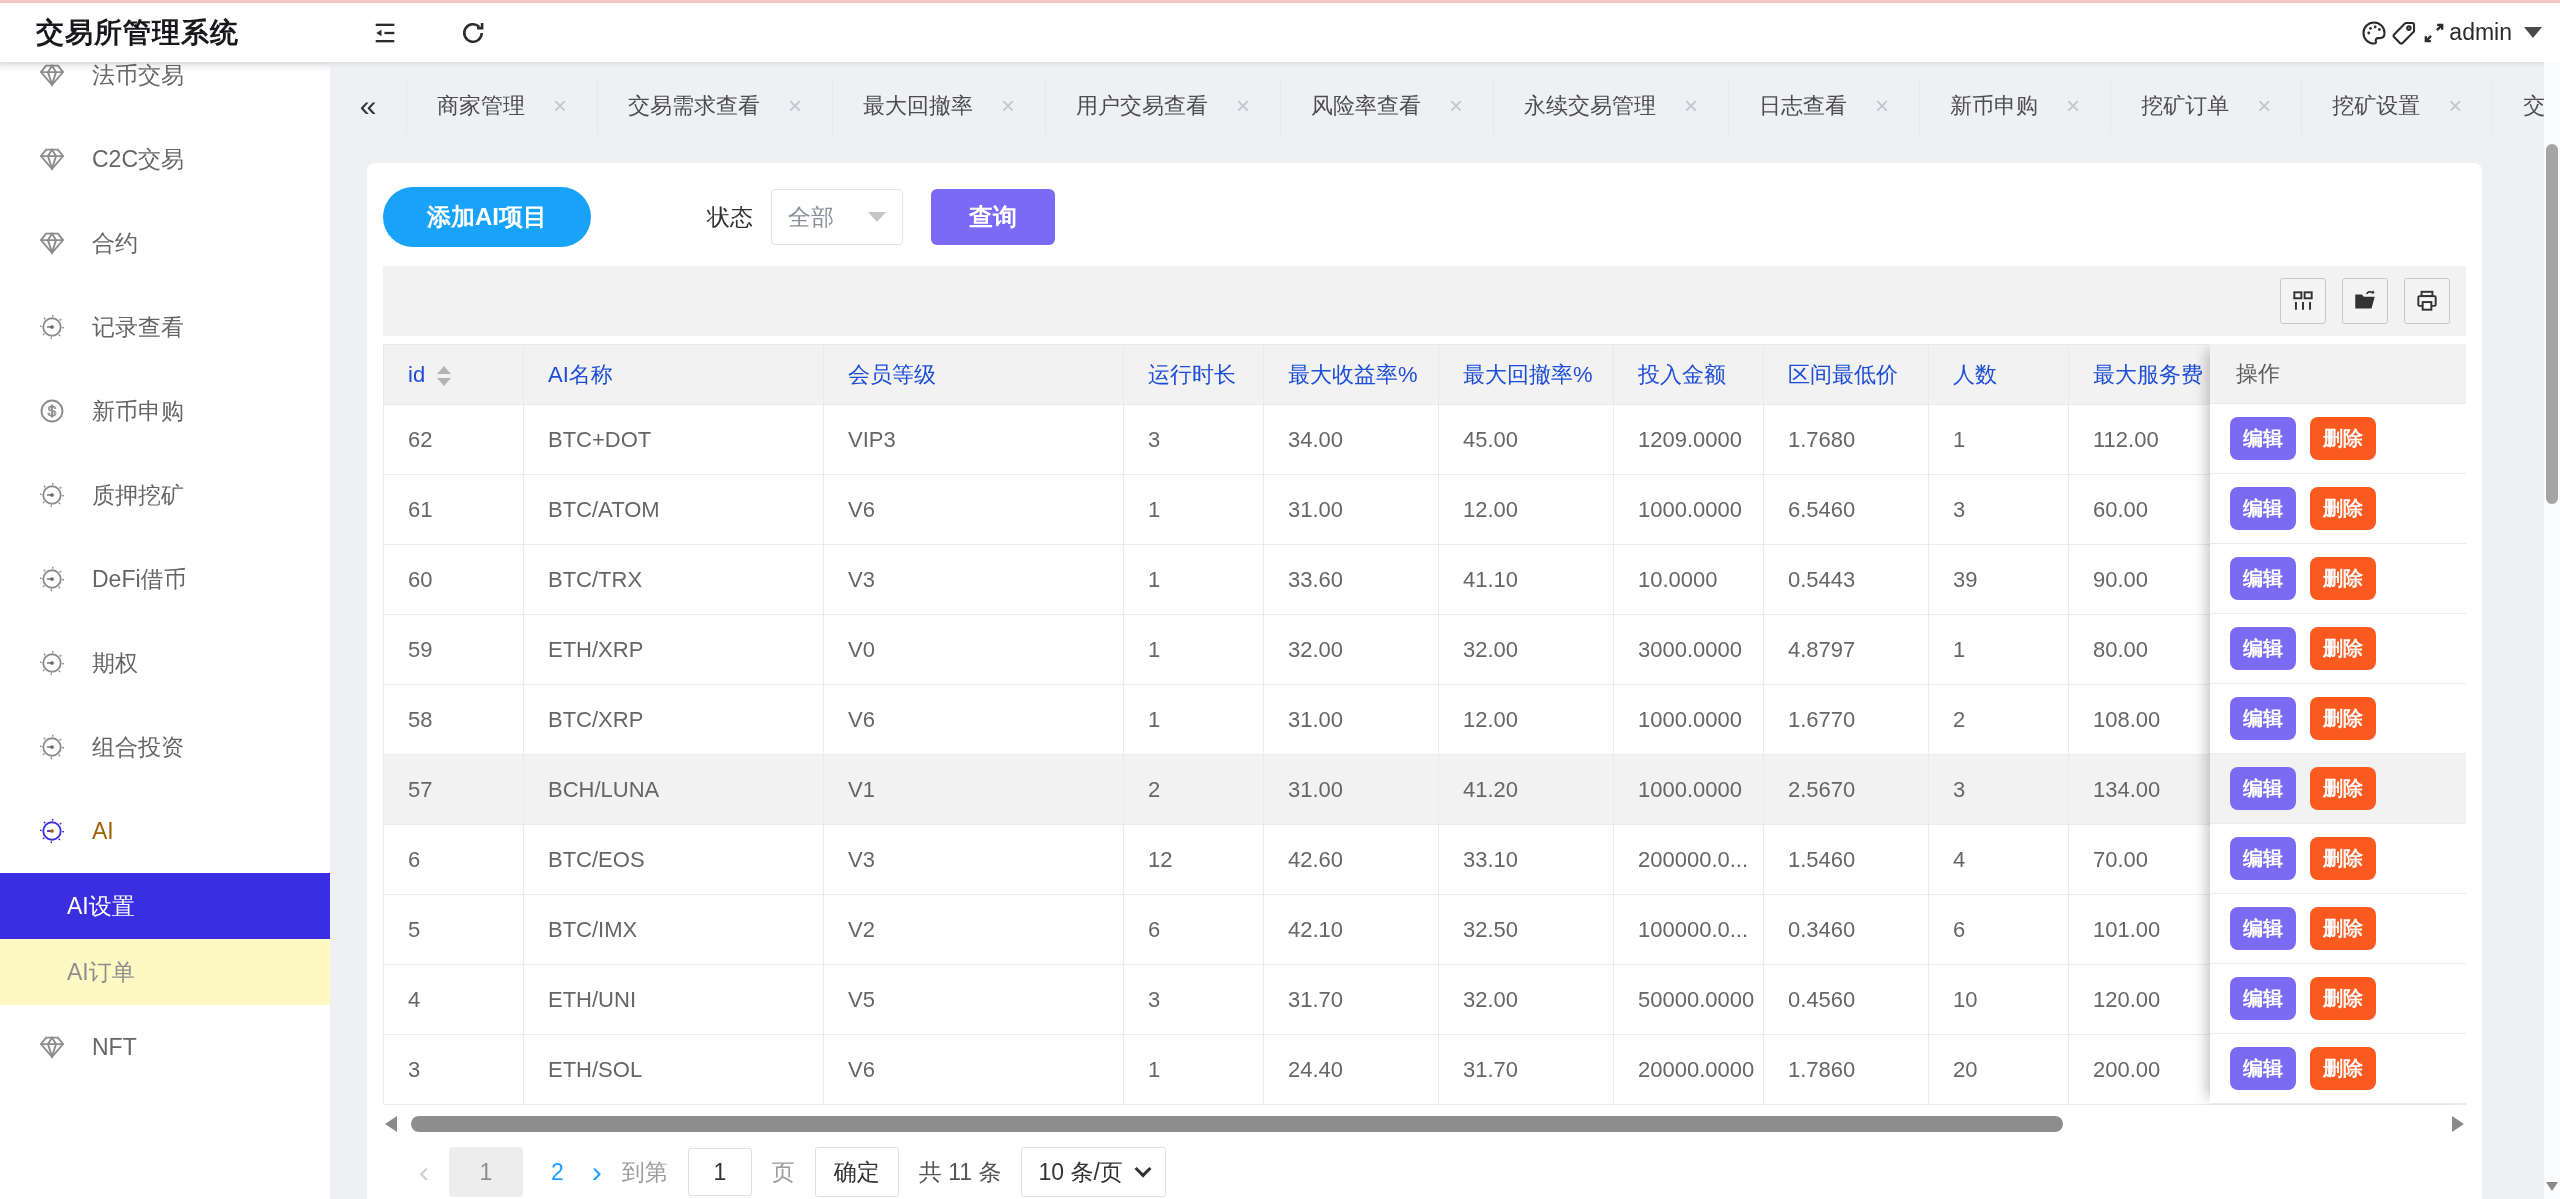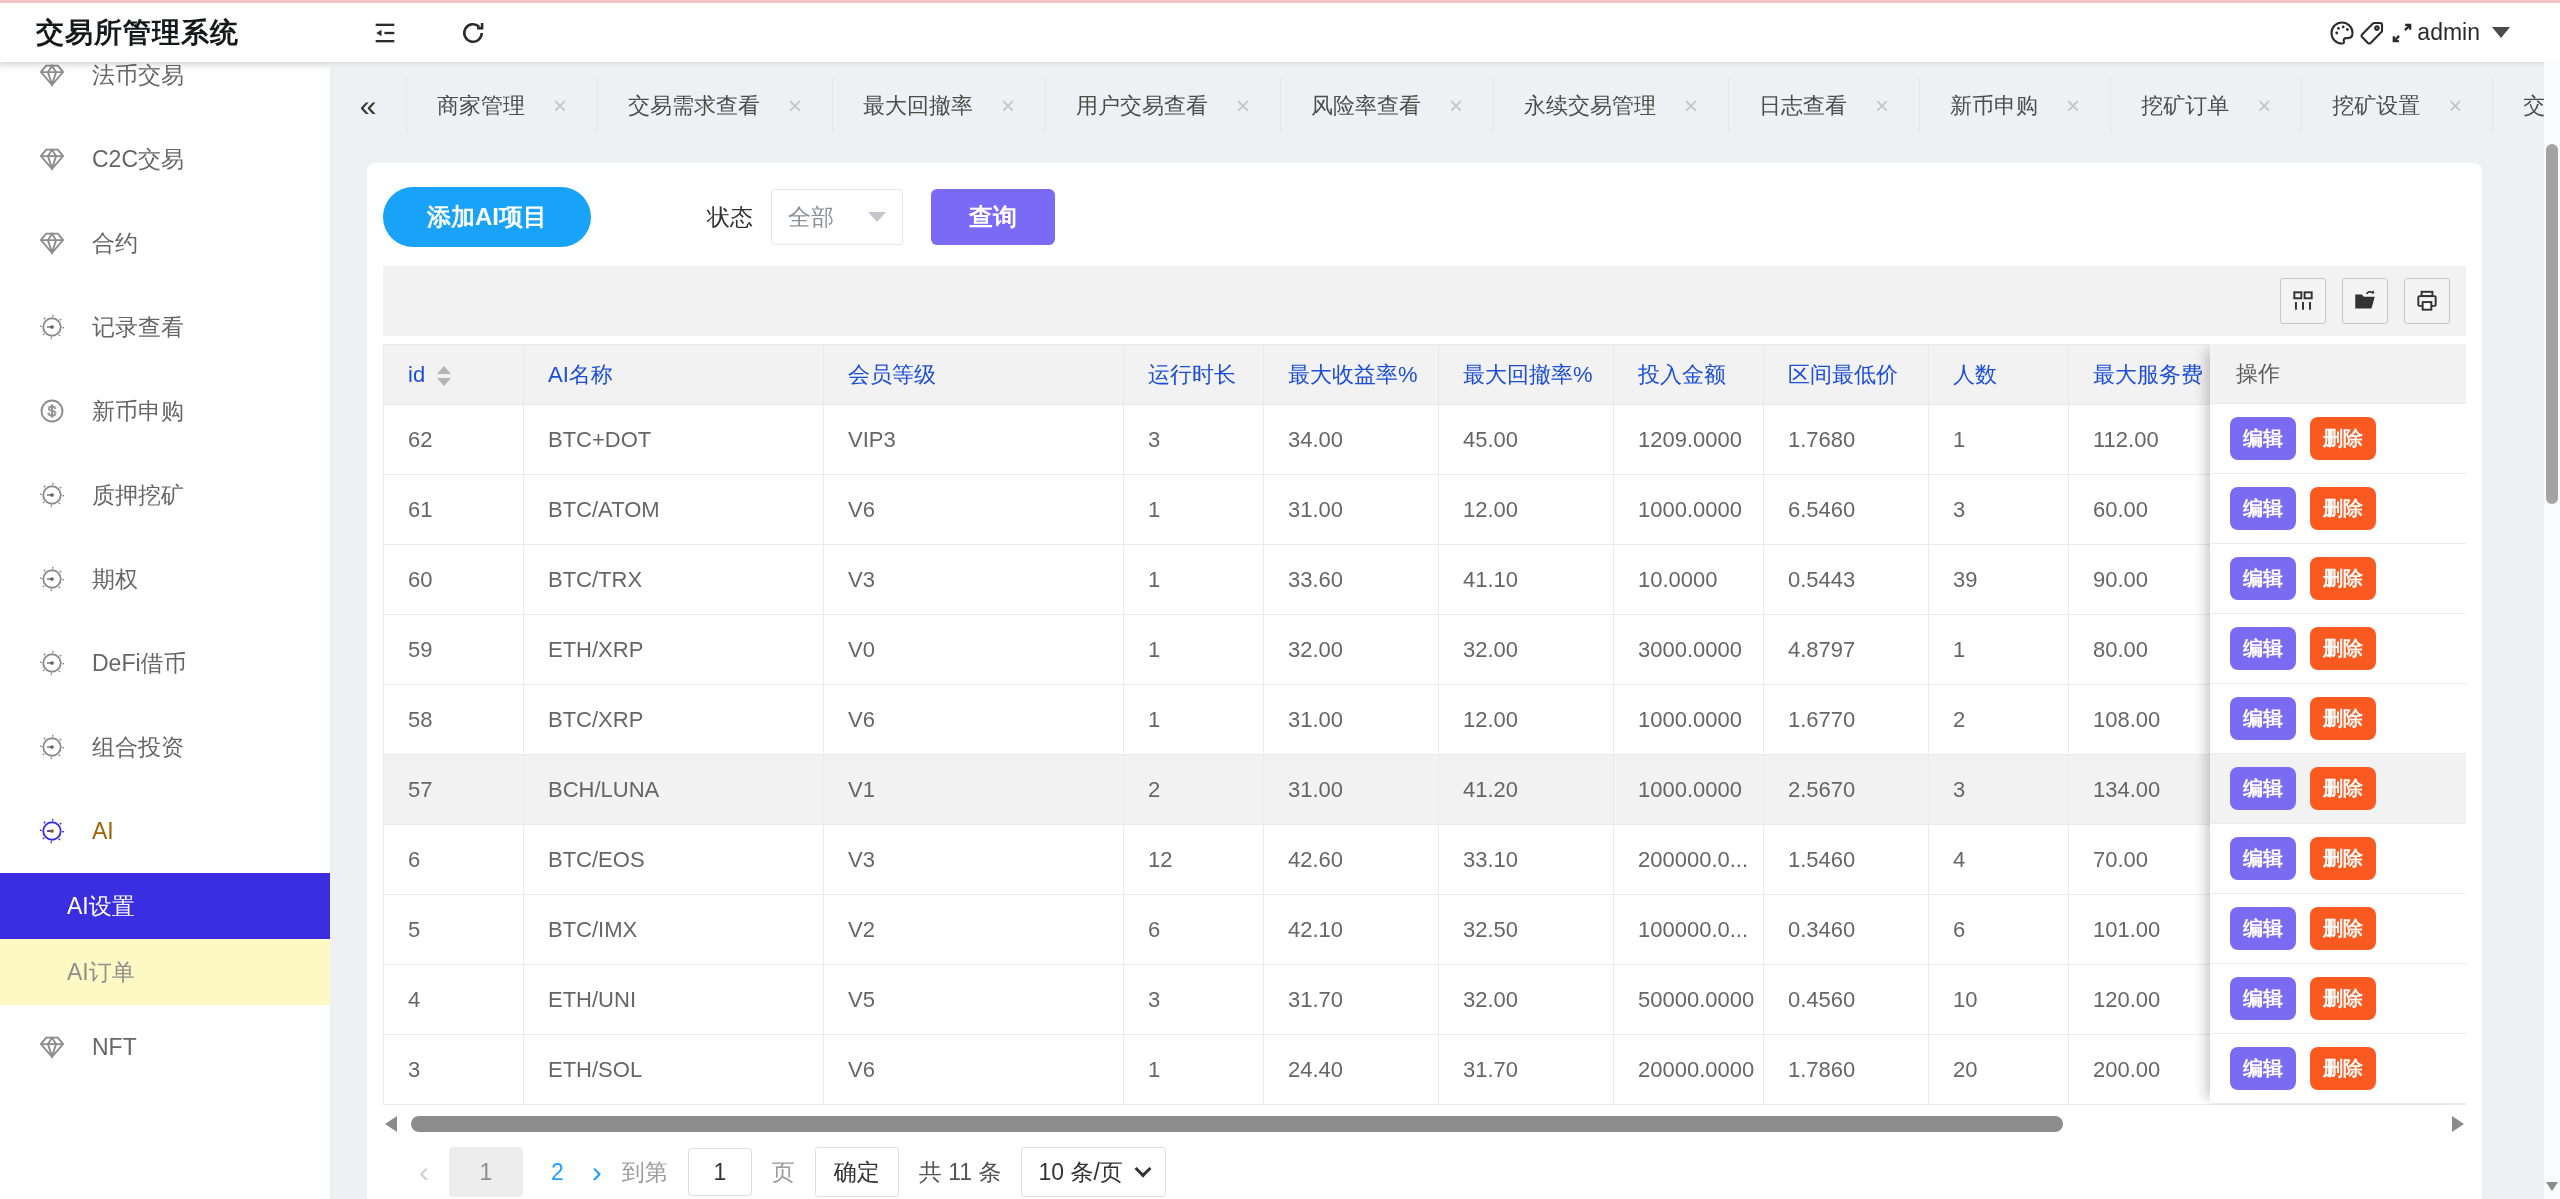--- a/index.html
+++ b/index.html
@@ -9,21 +9,21 @@
   
   .topline { position:absolute; top:0; left:0; width:100%; height:3px; background:#f2c5c7; z-index:90; }
 
   
   .header { position:absolute; top:3px; left:0; width:100%; height:59px; background:#fff;
             box-shadow:0 1px 5px rgba(0,0,0,.10); display:flex; align-items:center; z-index:80; }
   .logo { width:330px; padding-left:36px; font-size:28px; font-weight:bold; color:#17181c; letter-spacing:1px; }
   .hleft { display:flex; align-items:center; gap:58px; margin-left:40px; }
   .hicon { width:30px; height:30px; display:flex; align-items:center; justify-content:center; cursor:pointer; }
   .hicon svg { width:28px; height:28px; }
-  .hright { margin-left:auto; display:flex; align-items:center; padding-right:50px; }
+  .hright { margin-left:auto; display:flex; align-items:center; padding-right:18px; }
   .admin { display:flex; align-items:center; gap:12px; font-size:23px; color:#2b2b2b; cursor:pointer; }
   .caret-down { width:0; height:0; border-left:9px solid transparent; border-right:9px solid transparent; border-top:11px solid #4a4a4a; }
 
   
   .sidebar { position:absolute; top:62px; left:0; width:330px; height:1137px; background:#fff; overflow:hidden; z-index:40; }
   .sidebar::before { content:""; position:absolute; top:0; left:0; right:0; height:10px;
                      background:linear-gradient(#00000014,transparent); z-index:5; }
   .menu { list-style:none; margin-top:-29px; }
   .menu li.item { height:84px; display:flex; align-items:center; padding-left:38px; gap:26px;
                   color:#666; font-size:23px; cursor:pointer; }
@@ -244,32 +244,32 @@
       </li>
       <li class="item">
         <span class="micon" style="color:inherit">
           <svg stroke="currentColor" viewBox="0 0 24 24" fill="none" stroke-width="1.6">
             <circle cx="12" cy="12" r="7.5"></circle>
             <circle cx="12" cy="12" r="9.6" stroke-dasharray="1.2 6.3"></circle>
             <path d="M12 12H7.8"></path>
             <circle cx="12" cy="12" r="1.6" fill="currentColor" stroke="none"></circle>
           </svg>
         </span>
-        <span class="mlabel">期权</span>
+        <span class="mlabel">DeFi借币</span>
       </li>
       <li class="item">
         <span class="micon" style="color:inherit">
           <svg stroke="currentColor" viewBox="0 0 24 24" fill="none" stroke-width="1.6">
             <circle cx="12" cy="12" r="7.5"></circle>
             <circle cx="12" cy="12" r="9.6" stroke-dasharray="1.2 6.3"></circle>
             <path d="M12 12H7.8"></path>
             <circle cx="12" cy="12" r="1.6" fill="currentColor" stroke="none"></circle>
           </svg>
         </span>
-        <span class="mlabel">DeFi借币</span>
+        <span class="mlabel">期权</span>
       </li>
       <li class="item">
         <span class="micon" style="color:inherit">
           <svg stroke="currentColor" viewBox="0 0 24 24" fill="none" stroke-width="1.6">
             <circle cx="12" cy="12" r="7.5"></circle>
             <circle cx="12" cy="12" r="9.6" stroke-dasharray="1.2 6.3"></circle>
             <path d="M12 12H7.8"></path>
             <circle cx="12" cy="12" r="1.6" fill="currentColor" stroke="none"></circle>
           </svg>
         </span>

